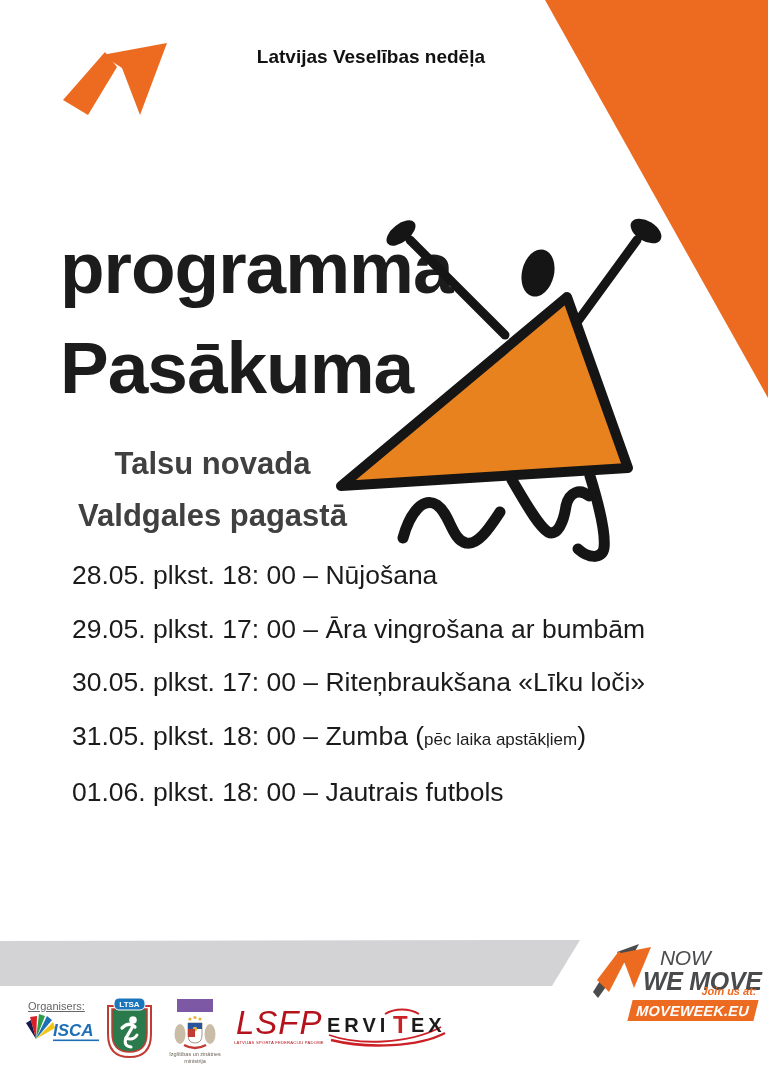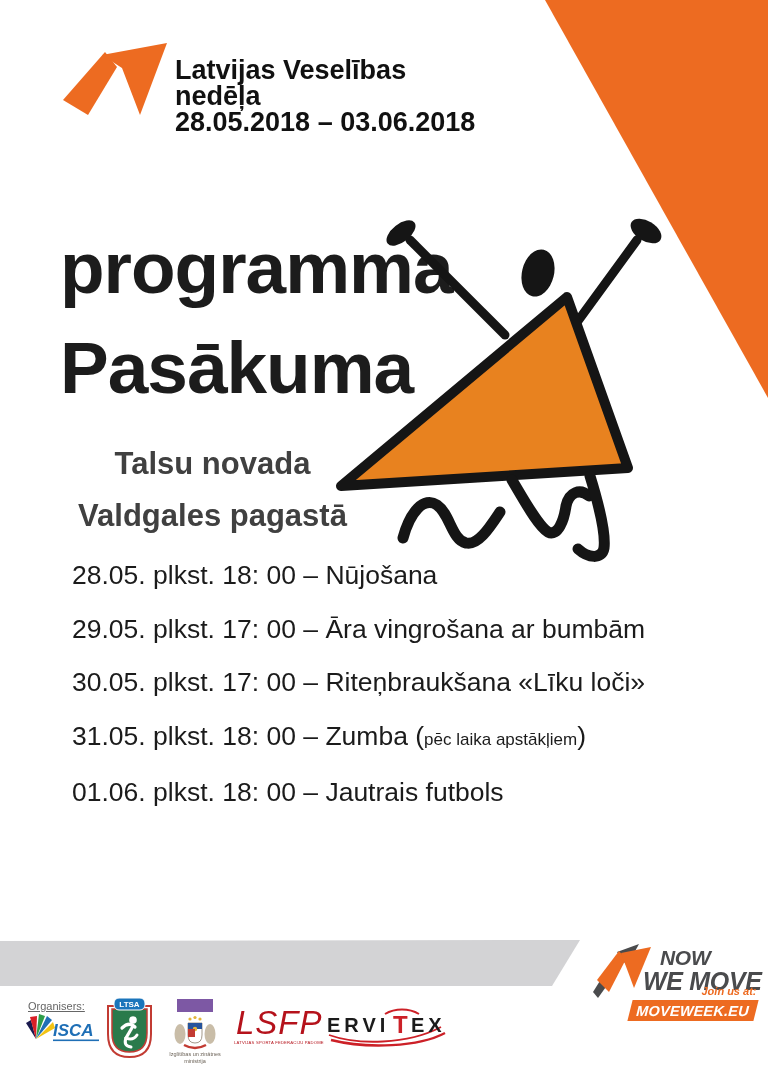--- a/index.html
+++ b/index.html
@@ -4,39 +4,39 @@
 <style>
   html,body{margin:0;padding:0;background:#fff;}
   .poster{
     position:relative;width:768px;height:1086px;background:#fff;overflow:hidden;
     font-family:"Liberation Sans",sans-serif;color:#1b1b1b;
   }
   svg{display:block;}
   .abs{position:absolute;}
 
   
-  .header-text{left:175px;top:57px;width:310px;text-align:left;
-    font-size:27px;font-weight:bold;line-height:26px;color:#111;}
+  .header-text{left:175px;top:44px;width:310px;text-align:right;
+    font-size:19px;font-weight:bold;line-height:26px;color:#111;}
 
   
   .main-title{left:60px;top:218px;font-size:73px;font-weight:bold;
     letter-spacing:-1px;line-height:100px;color:#1c1c1c;white-space:nowrap;}
 
   
   .location{left:40px;top:438px;width:345px;text-align:center;
     font-size:31px;font-weight:bold;line-height:52px;color:#404040;}
 
   
   .schedule{left:58px;top:549px;width:620px;line-height:53.5px;
     font-size:26.5px;color:#1b1b1b;}
   .schedule .row{white-space:nowrap;margin-left:14px;}
   .schedule .note{font-size:17px;}
 
   
-  .nwm-line1{left:660px;top:946px;font-size:21px;font-weight:700;font-style:italic;
+  .nwm-line1{left:660px;top:946px;font-size:21px;font-weight:400;font-style:italic;
     color:#4a4b4d;letter-spacing:-0.3px;}
   .nwm-line2{left:643px;top:967px;font-size:25px;font-weight:800;font-style:italic;
     color:#4a4b4d;letter-spacing:-0.3px;}
   .nwm-join{left:666px;top:985px;width:126px;text-align:center;
     font-size:11px;font-weight:bold;font-style:italic;color:#ed6b21;}
   .nwm-banner{left:630px;top:1000px;width:126px;height:21px;background:#ed6b21;
     transform:skewX(-14deg);display:flex;align-items:center;justify-content:center;}
   .nwm-banner span{color:#fff;font-size:14.5px;font-weight:bold;letter-spacing:0.2px;}
 
   
@@ -62,21 +62,20 @@
     <polygon points="0,941 580,940 552,986 0,986" fill="#d3d3d5"></polygon>
   </svg>
 
   <svg class="abs" style="left:52px;top:32px;" width="135" height="105" viewBox="0 0 135 105">
     <polygon points="11,68 53,20 65,35 36,83" fill="#ed6b21"></polygon>
     <polygon points="50,23 115,11 88,83 70,36" fill="#ed6b21"></polygon>
   </svg>
 
   <div class="abs header-text">
     <div>Latvijas Veselības nedēļa</div>
-    <div>28.05.2018 – 03.06.2018</div>
   </div>
 
   <div class="abs main-title">
     <div>programma</div>
     <div>Pasākuma</div>
   </div>
 
   <svg class="abs" style="left:0;top:0;" width="768" height="1086" viewBox="0 0 768 1086">
 
     <path d="M 505,335 L 410,240" stroke="#151515" stroke-width="9" stroke-linecap="round" fill="none"></path>

